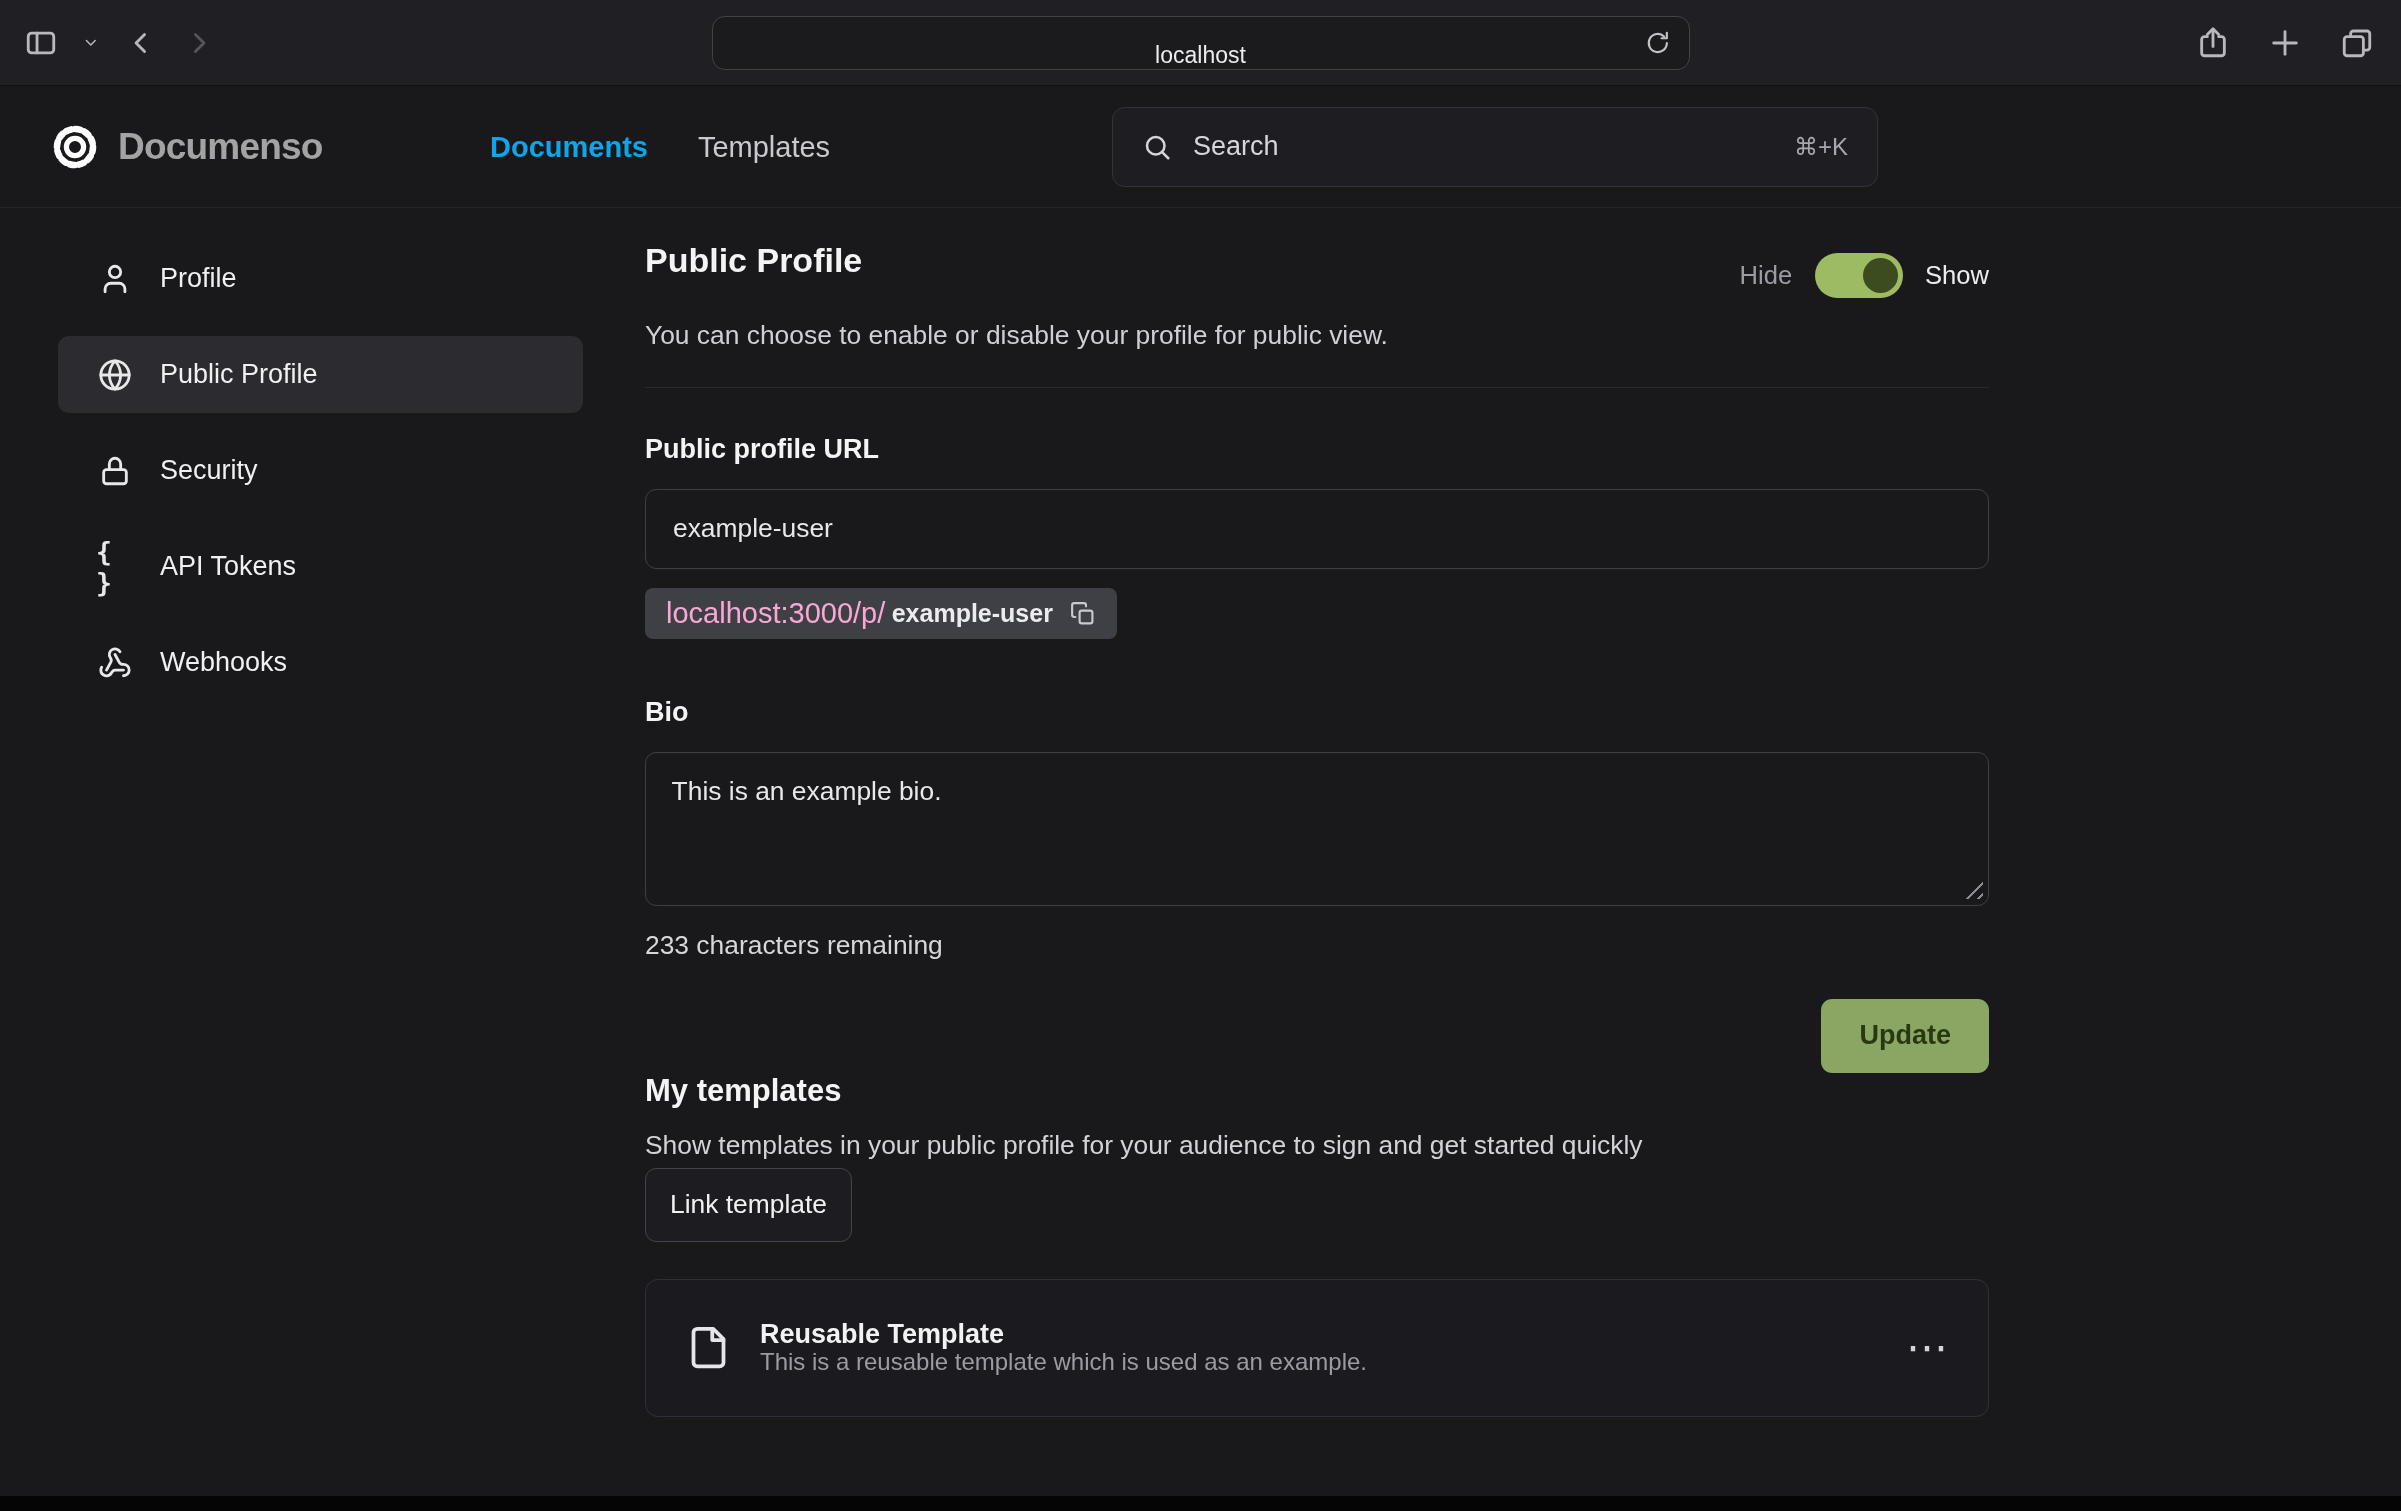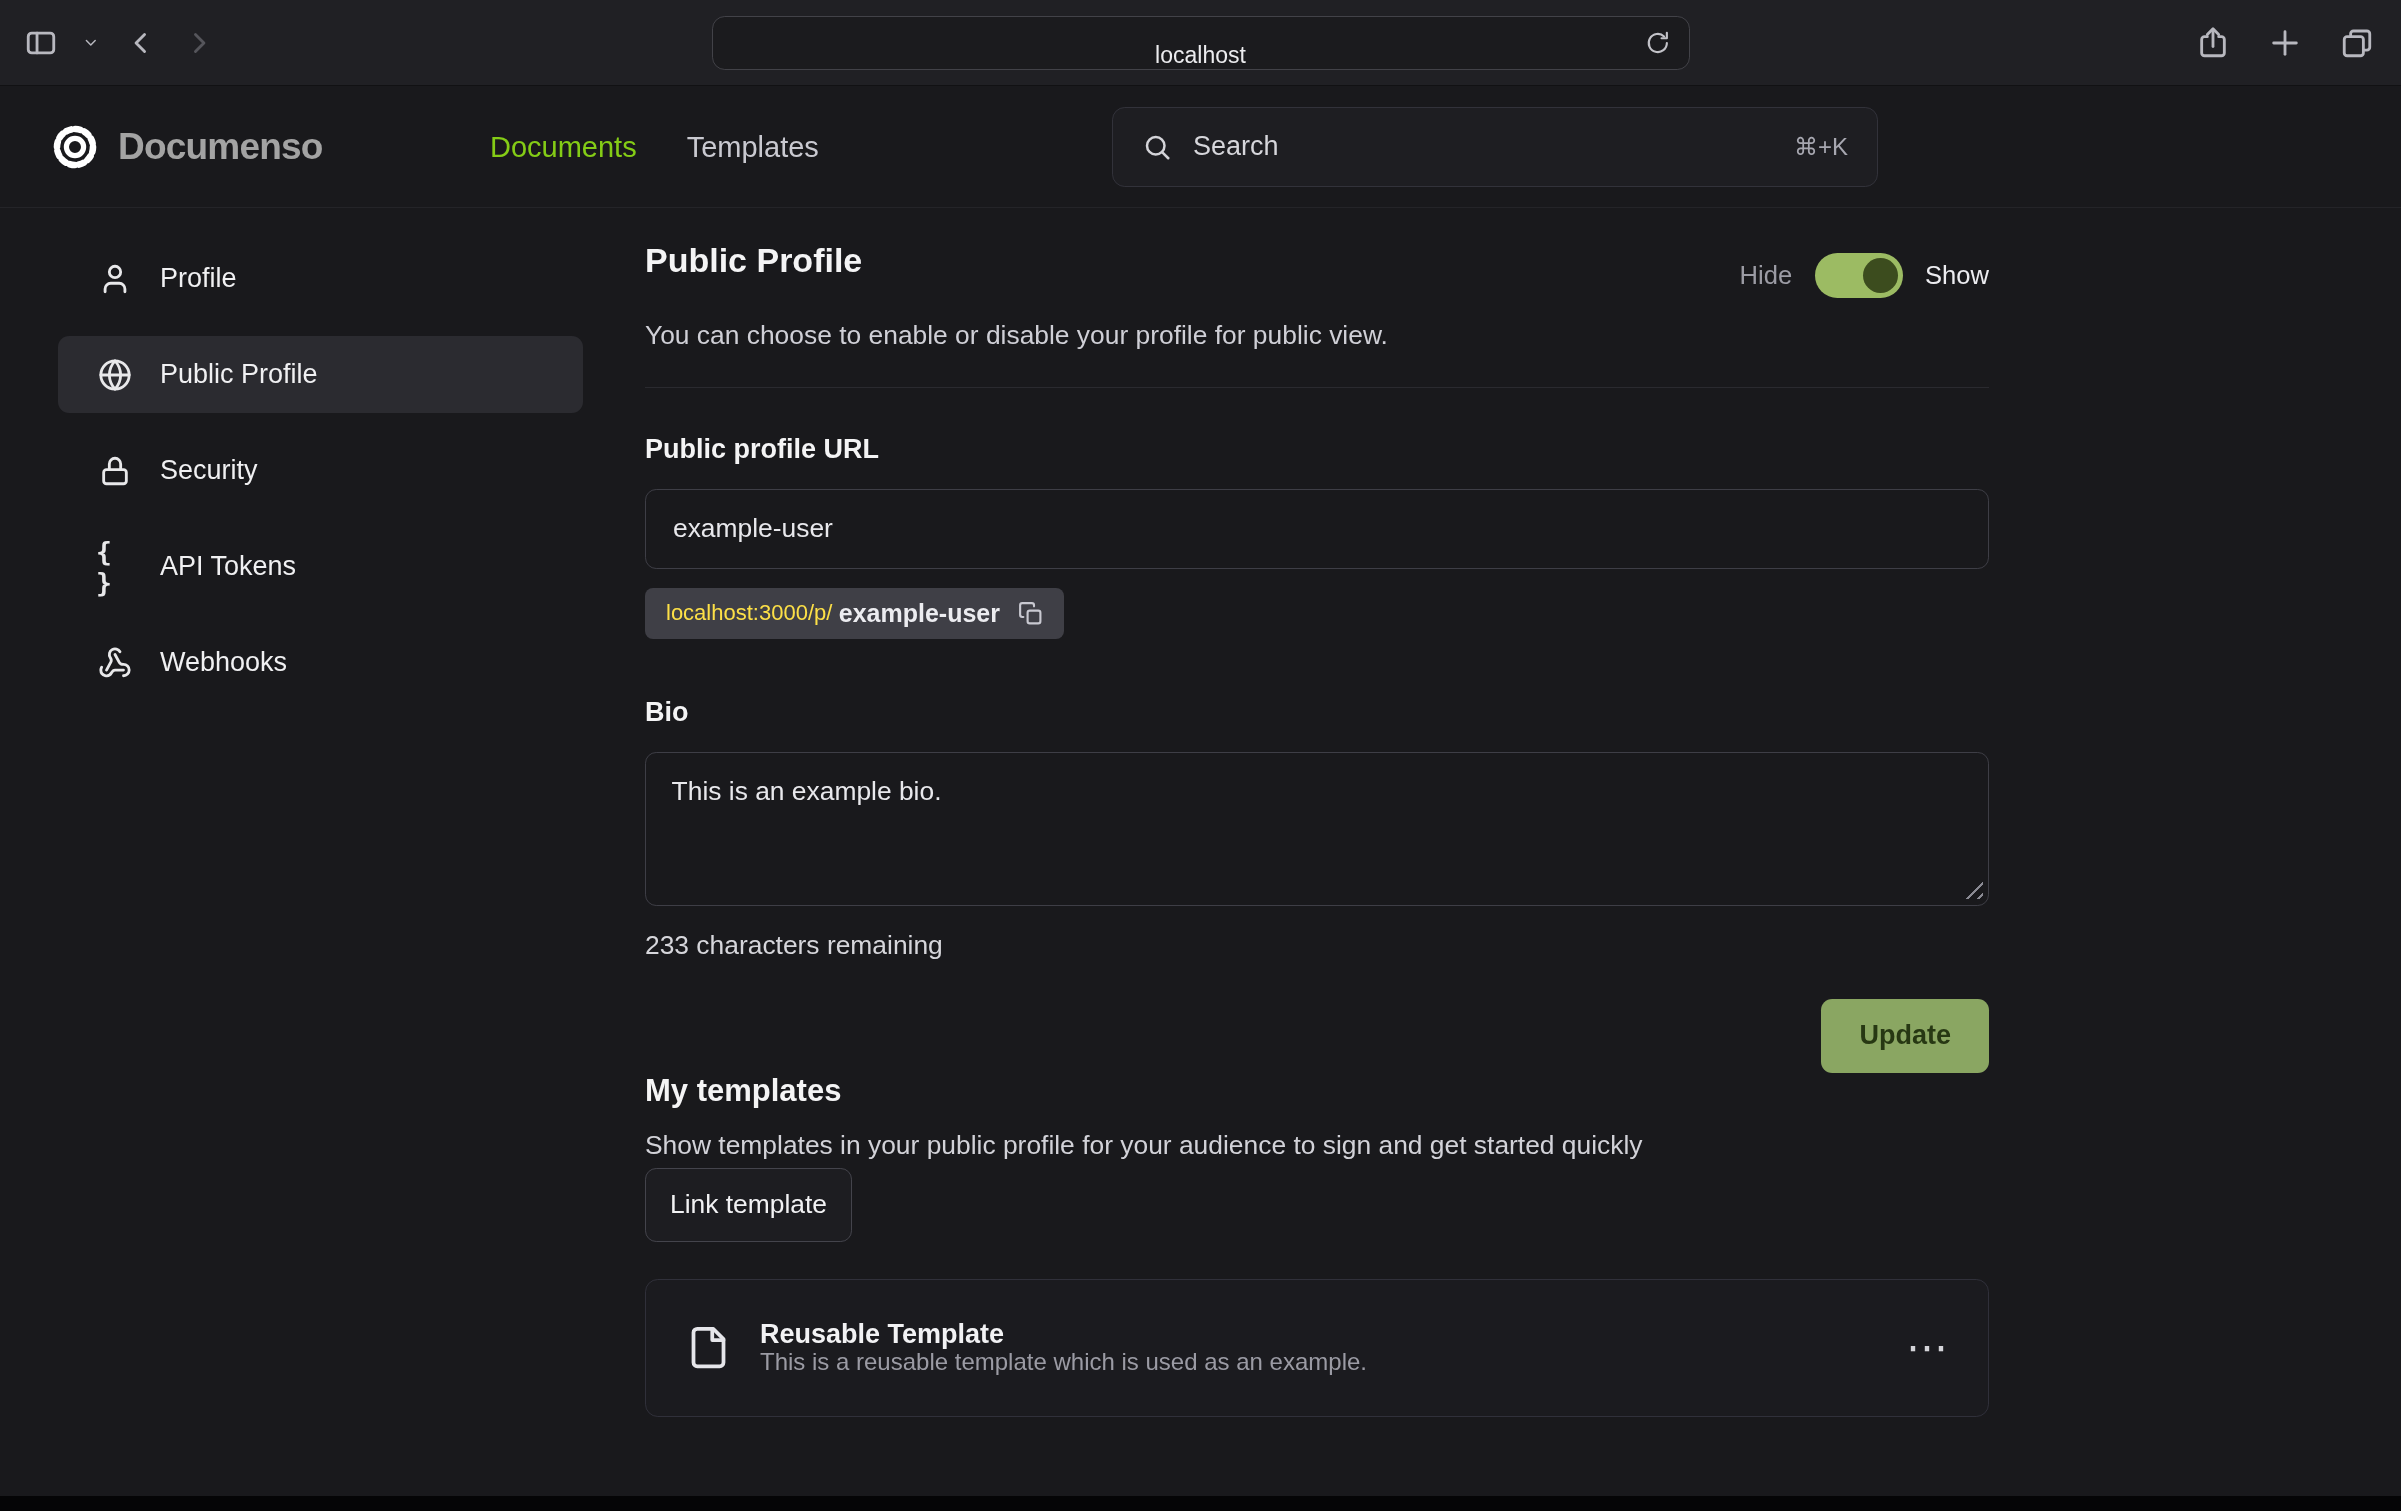--- a/index.html
+++ b/index.html
@@ -31,21 +31,21 @@
   .reload{position:absolute;right:17.6px;top:50%;transform:translateY(-50%);color:#c2c2c8;}
   .reload svg{width:25.6px;height:25.6px;}
 
   
   .app-header{position:absolute;top:86px;left:0;right:0;height:122px;border-bottom:1.6px solid #242428;display:flex;align-items:center;padding:0 51px;}
   .brand{display:flex;align-items:center;gap:19px;}
   .brand svg{width:48px;height:48px;color:#fff;}
   .brand-name{font-size:37px;font-weight:700;letter-spacing:-0.8px;color:#a3a3a3;}
   .top-nav{position:absolute;left:490px;top:50%;transform:translateY(-50%);display:flex;gap:50px;font-size:29px;font-weight:500;}
   .nav-item{cursor:pointer;}
-  .nav-item.dim{color:#84cc16;}
+  .nav-item.dim{color:#0ea5e9;font-weight:bold;}
   .nav-item.lit{color:#c9c9d0;}
   .search-box{position:absolute;left:1112px;top:50%;transform:translateY(-50%);width:766px;height:80px;background:#1e1e22;border:1.6px solid #32323a;border-radius:12.8px;display:flex;align-items:center;padding:0 29px;gap:21px;}
   .search-box svg{width:30px;height:30px;color:#d4d4d9;flex:none;}
   .search-input{flex:1;background:transparent;border:none;outline:none;font-size:27px;color:#e8e8ec;font-family:inherit;}
   .search-input::placeholder{color:#d6d6db;opacity:1;}
   .search-shortcut{font-size:24px;color:#a7a7b0;}
   .user-cluster{position:absolute;right:53px;top:50%;transform:translateY(-50%);display:flex;align-items:center;gap:21px;cursor:pointer;}
   .avatar{width:75px;height:75px;border-radius:50%;background:#3a3a41;display:flex;align-items:center;justify-content:center;font-size:24px;color:#cfcfd5;font-weight:500;flex:none;}
   .user-meta{display:flex;flex-direction:column;gap:6.4px;}
   .user-name{font-size:26.4px;color:#f4f4f5;font-weight:500;line-height:1;}
@@ -67,21 +67,21 @@
   .page-subtitle{margin-top:21px;font-size:26.4px;color:#cfcfd6;line-height:1.25;}
   .visibility{display:flex;align-items:center;gap:22.4px;margin-top:12.8px;}
   .vis-hide{font-size:25.6px;color:#9b9ba4;}
   .vis-show{font-size:25.6px;color:#ececf0;}
   .toggle{position:relative;width:88px;height:45px;border-radius:22.4px;background:var(--toggle-green);cursor:pointer;flex:none;}
   .toggle .knob{position:absolute;top:4.8px;right:4.8px;width:35px;height:35px;border-radius:50%;background:#3c4c1e;}
   .divider{margin-top:35px;border-top:1.6px solid #2a2a2f;}
   .field-label{margin-top:46px;font-size:27px;font-weight:600;}
   .text-input{margin-top:24px;width:100%;height:80px;background:transparent;border:1.6px solid var(--border);border-radius:11.2px;padding:0 27px;font-size:26.4px;color:#e8e8ec;font-family:inherit;outline:none;}
   .copy-pill{margin-top:19px;display:inline-flex;align-items:center;gap:17.6px;height:51px;padding:0 21px;background:#3f3f46;border-radius:8px;cursor:pointer;}
-  .copy-prefix{font-size:22px;color:#fde047;}
+  .copy-prefix{font-size:29px;color:#f9a8d4;}
   .copy-slug{font-size:25px;font-weight:700;color:#ececf0;margin-left:-11.2px;}
   .copy-pill svg{width:25.6px;height:25.6px;color:#c9c9d1;}
   .bio-wrap{position:relative;margin-top:24px;}
   .bio-area{width:100%;height:154px;background:transparent;border:1.6px solid var(--border);border-radius:11.2px;padding:21px 25.6px;font-size:26.4px;color:#e8e8ec;font-family:inherit;outline:none;resize:none;line-height:1.3;}
   .resize-grip{position:absolute;right:6.4px;bottom:9.6px;width:19px;height:19px;background:linear-gradient(315deg,transparent 0 10%,#8a8a93 10% 17%,transparent 17% 38%,#8a8a93 38% 45%,transparent 45%);pointer-events:none;}
   .chars-remaining{margin-top:21px;font-size:26.4px;color:#d6d6db;}
   .update-row{margin-top:38px;display:flex;justify-content:flex-end;}
   .update-btn{height:74px;padding:0 38px;border:none;border-radius:11.2px;background:var(--accent-green);color:#273813;font-size:27px;font-weight:600;font-family:inherit;cursor:pointer;}
   .templates-head{display:flex;justify-content:flex-start;align-items:flex-start;flex-direction:column;}
   .templates-title{font-size:31px;font-weight:700;}

